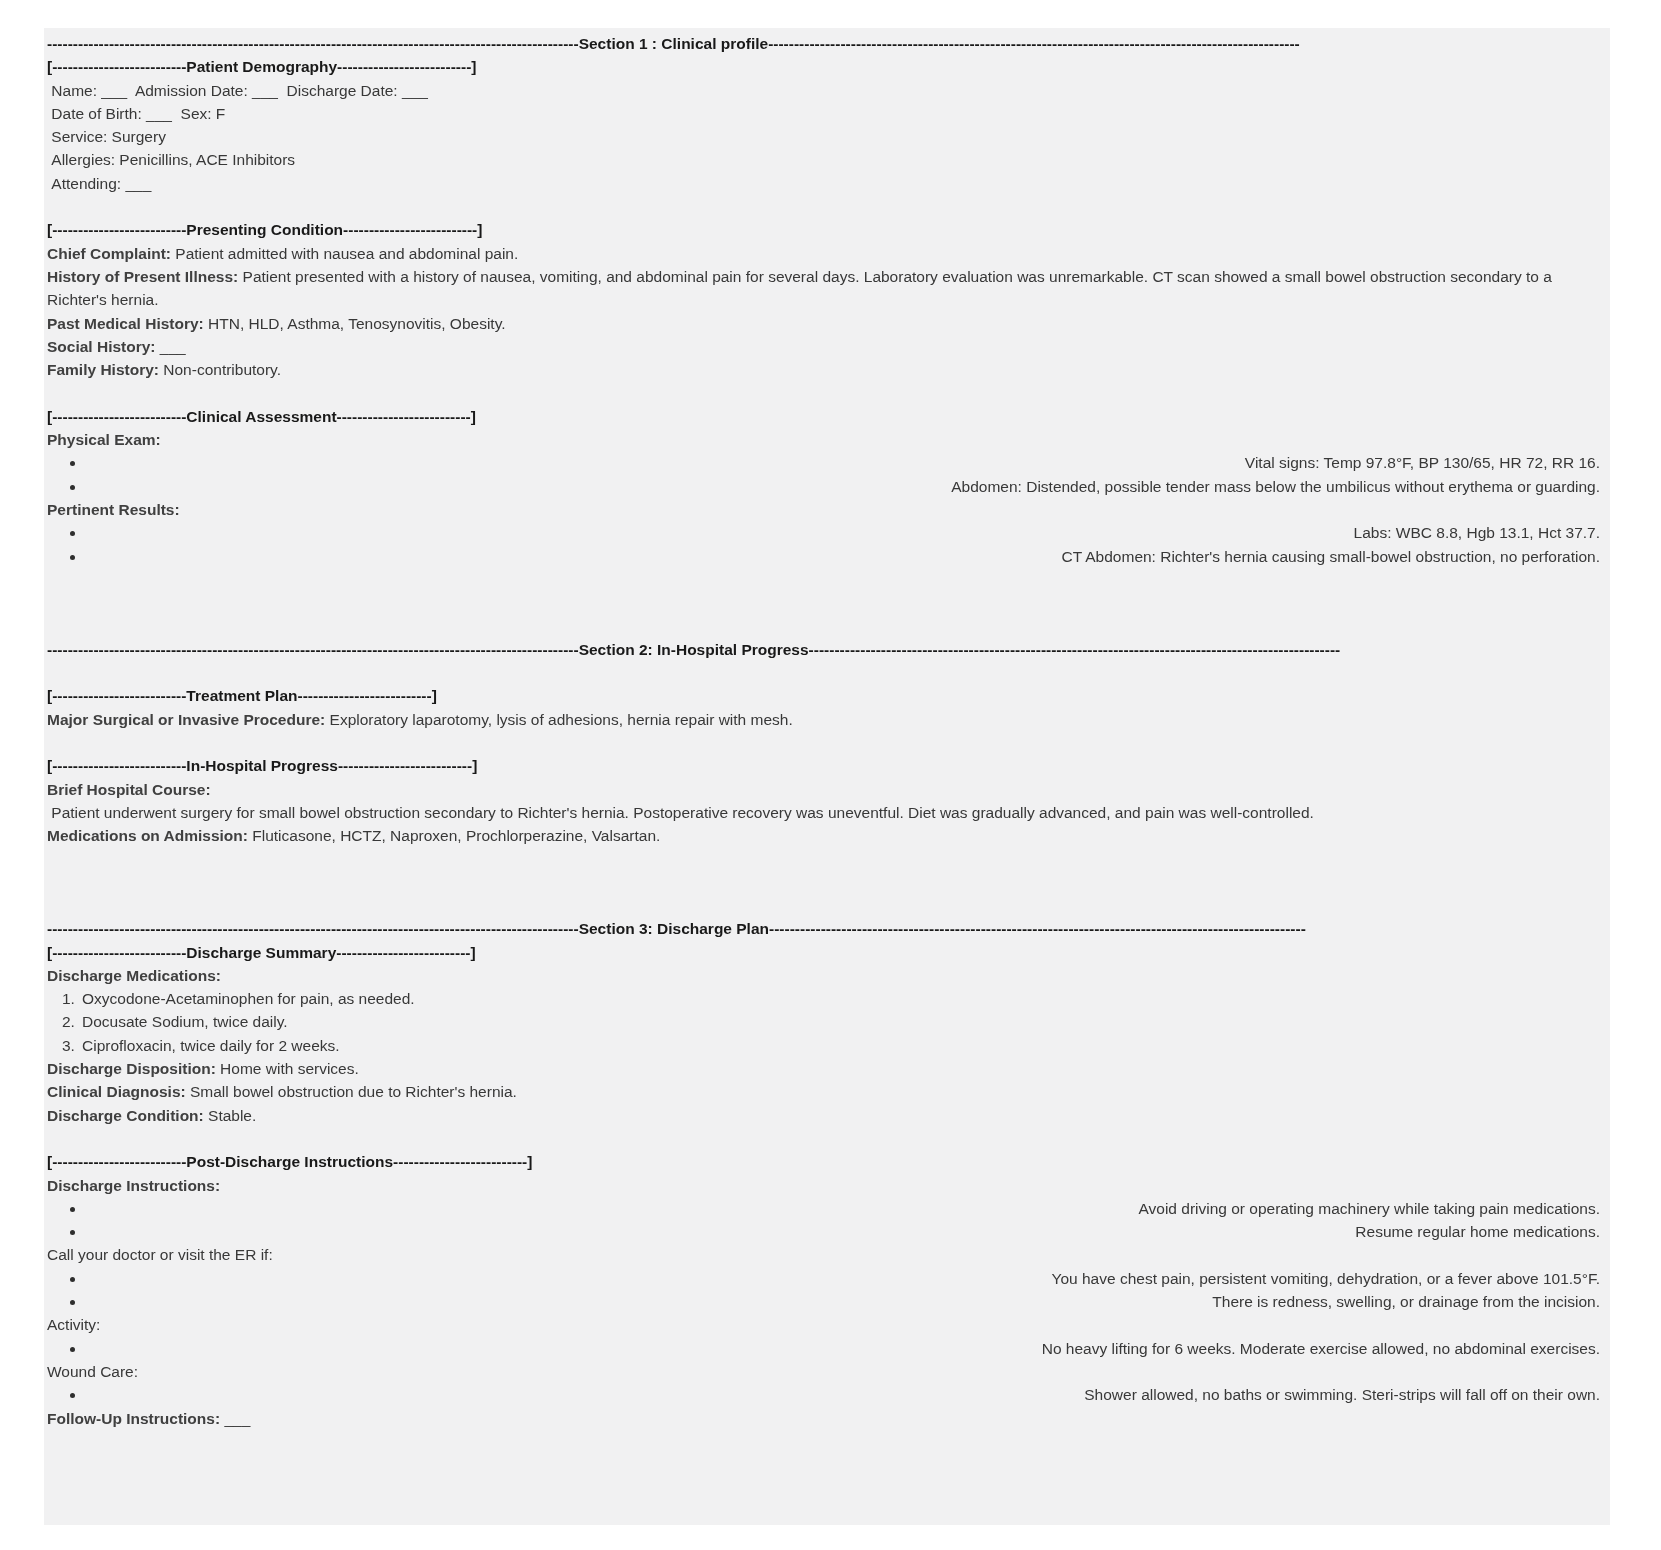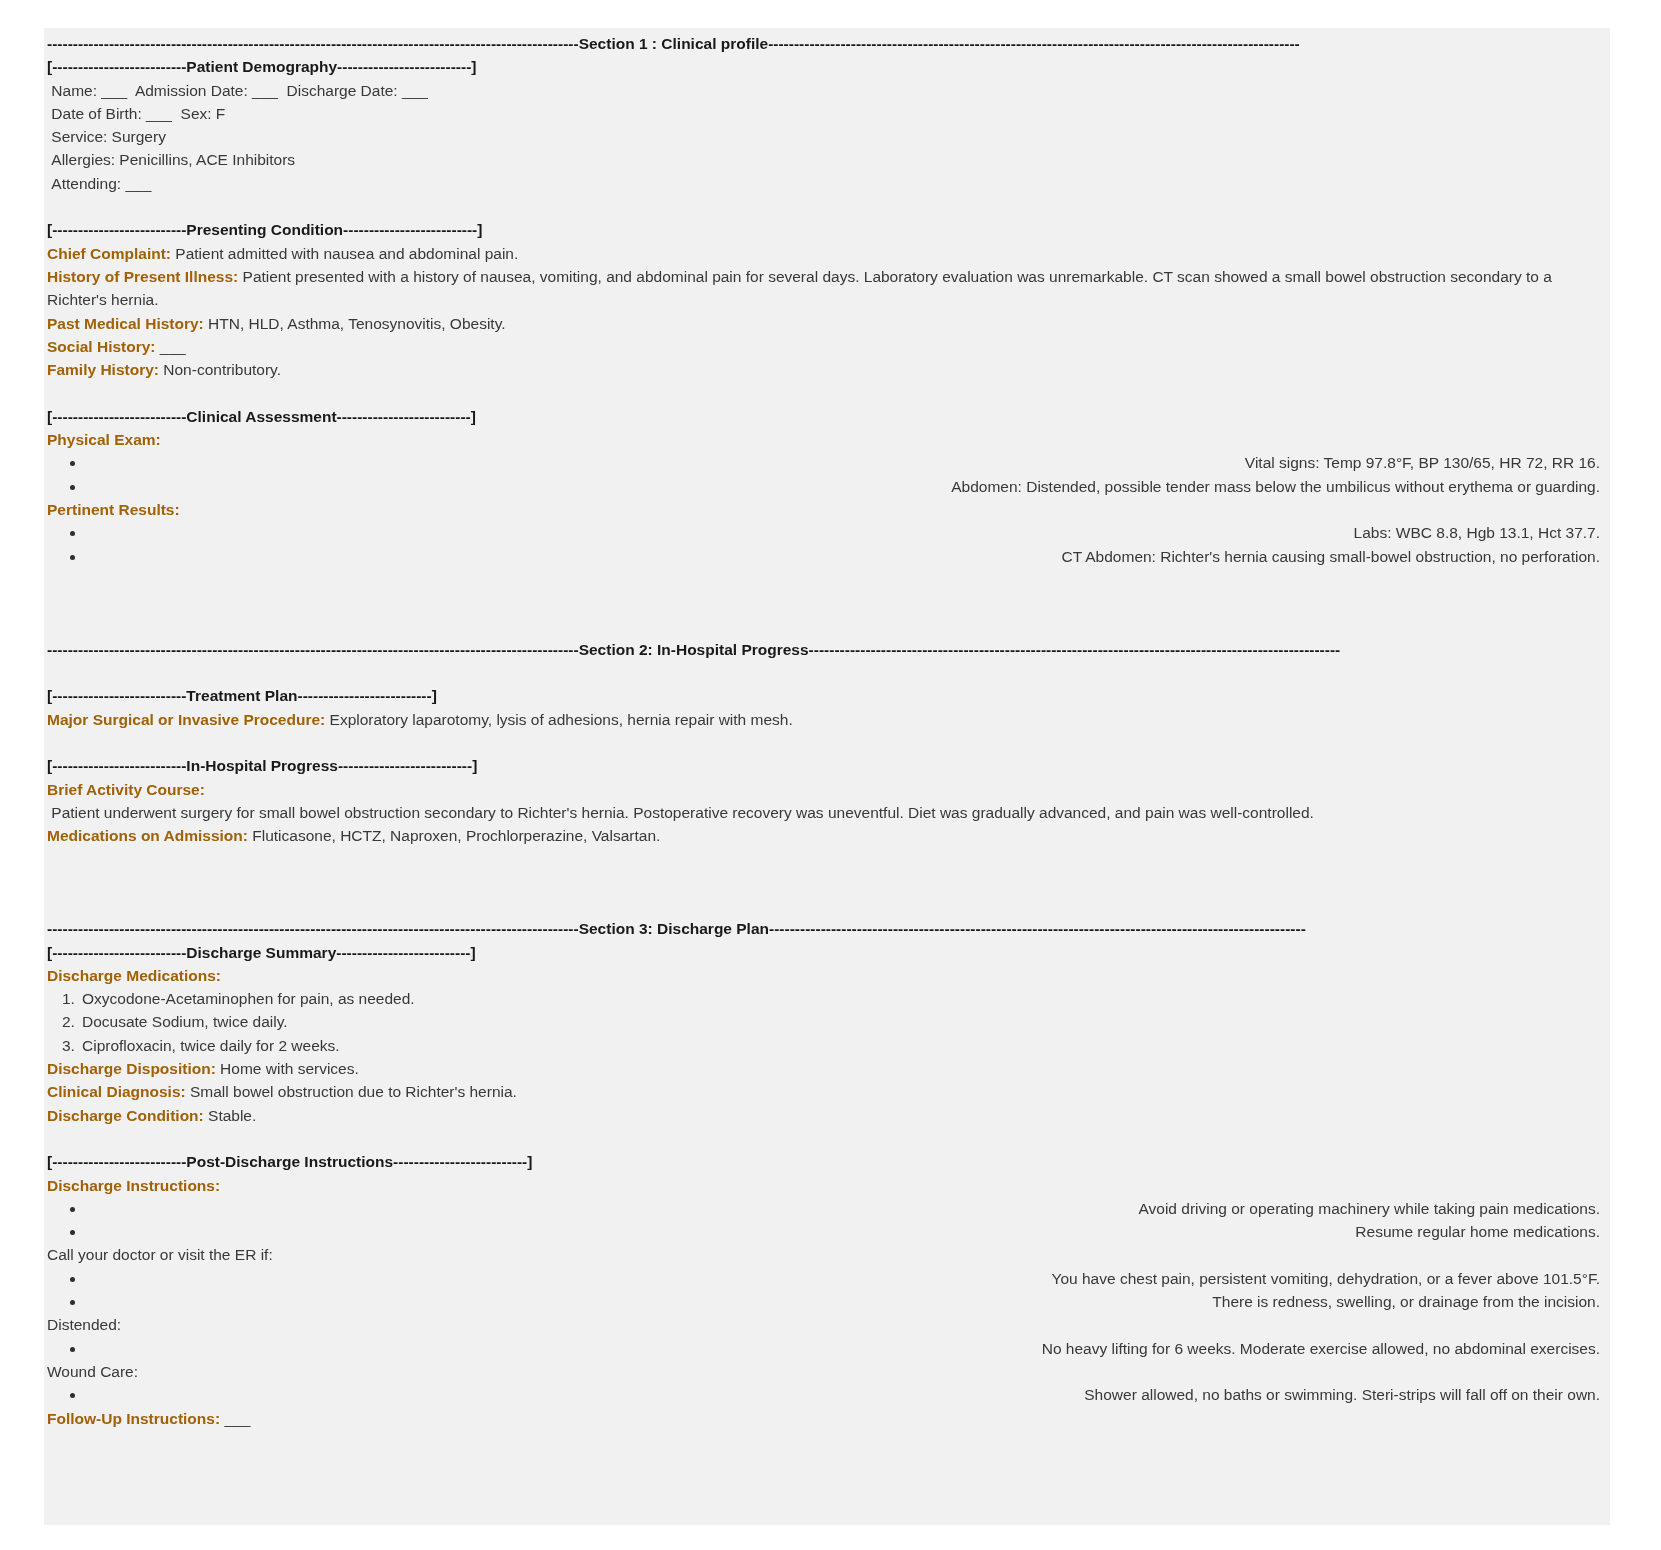--- a/index.html
+++ b/index.html
@@ -24,21 +24,21 @@
     white-space: pre-wrap;
     min-height: 23.3px;
     position: relative;
   }
   .section-line, .subheader-line {
     font-weight: bold;
     color: #191919;
   }
   .b {
     font-weight: bold;
-    color: #a16207;
+    color: #404040;
   }
   .bullet { padding-left: 37px; text-align: right; }
   .bullet::before {
     content: "";
     position: absolute;
     left: 23px; top: 10px;
     width: 5px; height: 5px;
     border-radius: 50%;
     background: #2e2e2e;
   }
@@ -74,21 +74,21 @@
     <div class="line bullet">CT Abdomen: Richter's hernia causing small-bowel obstruction, no perforation.</div>
     <div class="line blank"></div>
     <div class="line blank"></div>
     <div class="line blank"></div>
     <div class="line section-line">-------------------------------------------------------------------------------------------------------Section 2: In-Hospital Progress-------------------------------------------------------------------------------------------------------</div>
     <div class="line blank"></div>
     <div class="line subheader-line">[--------------------------Treatment Plan--------------------------]</div>
     <div class="line para"><span class="b">Major Surgical or Invasive Procedure:</span><span> Exploratory laparotomy, lysis of adhesions, hernia repair with mesh.</span></div>
     <div class="line blank"></div>
     <div class="line subheader-line">[--------------------------In-Hospital Progress--------------------------]</div>
-    <div class="line para"><span class="b">Brief Activity Course:</span></div>
+    <div class="line para"><span class="b">Brief Hospital Course:</span></div>
     <div class="line para"><span> Patient underwent surgery for small bowel obstruction secondary to Richter's hernia. Postoperative recovery was uneventful. Diet was gradually advanced, and pain was well-controlled.</span></div>
     <div class="line para"><span class="b">Medications on Admission:</span><span> Fluticasone, HCTZ, Naproxen, Prochlorperazine, Valsartan.</span></div>
     <div class="line blank"></div>
     <div class="line blank"></div>
     <div class="line blank"></div>
     <div class="line section-line">-------------------------------------------------------------------------------------------------------Section 3: Discharge Plan--------------------------------------------------------------------------------------------------------</div>
     <div class="line subheader-line">[--------------------------Discharge Summary--------------------------]</div>
     <div class="line para"><span class="b">Discharge Medications:</span></div>
     <div class="line num"><span class="num-label">1.</span><span>Oxycodone-Acetaminophen for pain, as needed.</span></div>
     <div class="line num"><span class="num-label">2.</span><span>Docusate Sodium, twice daily.</span></div>
@@ -97,21 +97,21 @@
     <div class="line para"><span class="b">Clinical Diagnosis:</span><span> Small bowel obstruction due to Richter's hernia.</span></div>
     <div class="line para"><span class="b">Discharge Condition:</span><span> Stable.</span></div>
     <div class="line blank"></div>
     <div class="line subheader-line">[--------------------------Post-Discharge Instructions--------------------------]</div>
     <div class="line para"><span class="b">Discharge Instructions:</span></div>
     <div class="line bullet">Avoid driving or operating machinery while taking pain medications.</div>
     <div class="line bullet">Resume regular home medications.</div>
     <div class="line para"><span>Call your doctor or visit the ER if:</span></div>
     <div class="line bullet">You have chest pain, persistent vomiting, dehydration, or a fever above 101.5°F.</div>
     <div class="line bullet">There is redness, swelling, or drainage from the incision.</div>
-    <div class="line para"><span>Distended:</span></div>
+    <div class="line para"><span>Activity:</span></div>
     <div class="line bullet">No heavy lifting for 6 weeks. Moderate exercise allowed, no abdominal exercises.</div>
     <div class="line para"><span>Wound Care:</span></div>
     <div class="line bullet">Shower allowed, no baths or swimming. Steri-strips will fall off on their own.</div>
     <div class="line para"><span class="b">Follow-Up Instructions:</span><span> ___</span></div>
     <div class="line blank"></div>
     <div class="line blank"></div>
     <div class="line blank"></div>
     <div class="line blank"></div>
   </div>
 

